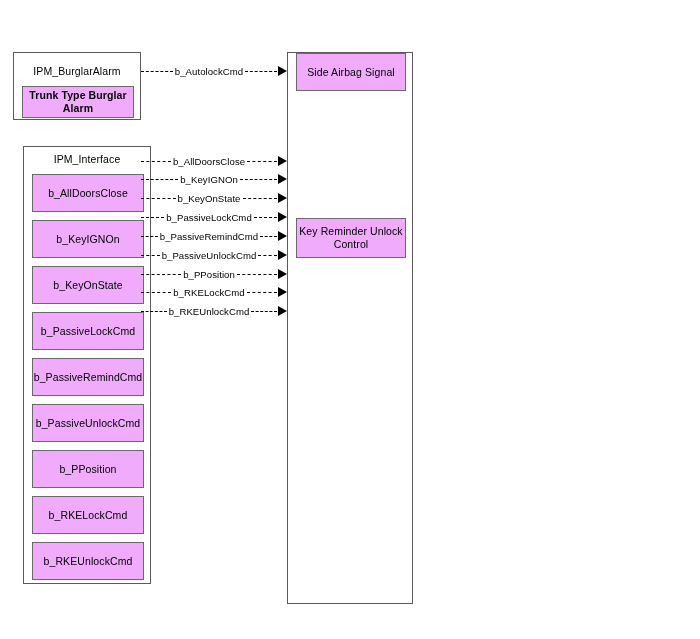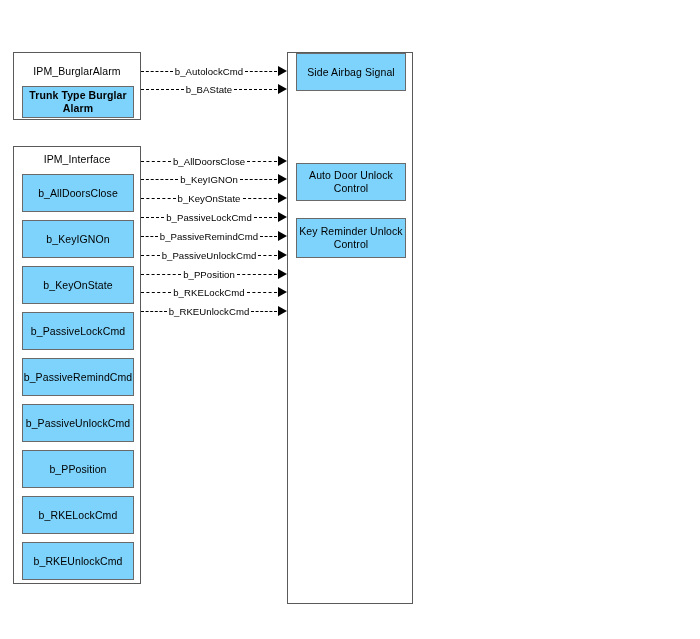--- a/index.html
+++ b/index.html
@@ -41,21 +41,21 @@
     font-size: 10.5px;
     line-height: 12px;
     letter-spacing: 0.1px;
     color: #000000;
   }
 
   
   .inner-box {
     position: absolute;
     border: 1px solid #6a6a6a;
-    background: #7dd3fc;
+    background: #f0abfc;
     box-sizing: border-box;
     display: flex;
     align-items: center;
     justify-content: center;
     text-align: center;
     font-size: 10.5px;
     line-height: 13px;
     letter-spacing: 0.1px;
     color: #000000;
     padding: 0 2px;
@@ -97,49 +97,42 @@
 </head>
 <body>
 
 <div class="canvas">
 
   <div class="container-block" style="left:13px; top:52px; width:128px; height:68px;">
     <div class="container-title" style="top:12px;">IPM_BurglarAlarm</div>
     <div class="inner-box" style="left:8px; top:33px; width:112px; height:32px;font-weight:bold;">Trunk Type Burglar Alarm</div>
   </div>
 
-  <div class="container-block" style="left:13px; top:146px; width:128px; height:438px;">
+  <div class="container-block" style="left:23px; top:146px; width:128px; height:438px;">
     <div class="container-title" style="top:6px;">IPM_Interface</div>
 
     <div class="inner-box" style="left:8px; top:27px; width:112px; height:38px;">b_AllDoorsClose</div>
     <div class="inner-box" style="left:8px; top:73px; width:112px; height:38px;">b_KeyIGNOn</div>
     <div class="inner-box" style="left:8px; top:119px; width:112px; height:38px;">b_KeyOnState</div>
     <div class="inner-box" style="left:8px; top:165px; width:112px; height:38px;">b_PassiveLockCmd</div>
     <div class="inner-box" style="left:8px; top:211px; width:112px; height:38px;">b_PassiveRemindCmd</div>
     <div class="inner-box" style="left:8px; top:257px; width:112px; height:38px;">b_PassiveUnlockCmd</div>
     <div class="inner-box" style="left:8px; top:303px; width:112px; height:38px;">b_PPosition</div>
     <div class="inner-box" style="left:8px; top:349px; width:112px; height:38px;">b_RKELockCmd</div>
     <div class="inner-box" style="left:8px; top:395px; width:112px; height:38px;">b_RKEUnlockCmd</div>
   </div>
 
   <div class="container-block" style="left:287px; top:52px; width:126px; height:552px;">
     <div class="inner-box" style="left:8px; top:0px; width:110px; height:38px;">Side Airbag Signal</div>
-    <div class="inner-box" style="left:8px; top:110px; width:110px; height:38px;">Auto Door Unlock Control</div>
     <div class="inner-box" style="left:8px; top:165px; width:110px; height:40px;text-align:center;">Key Reminder Unlock Control</div>
   </div>
 
   <div class="signal-row" style="left:141px; top:63px; width:146px;">
     <span class="dash-seg"></span>
     <span class="signal-label">b_AutolockCmd</span>
-    <span class="dash-seg"></span>
-    <span class="arrow-head"></span>
-  </div>
-  <div class="signal-row" style="left:141px; top:81px; width:146px;">
-    <span class="dash-seg"></span>
-    <span class="signal-label">b_BAState</span>
     <span class="dash-seg"></span>
     <span class="arrow-head"></span>
   </div>
 
   <div class="signal-row" style="left:141px; top:153px; width:146px;">
     <span class="dash-seg"></span>
     <span class="signal-label">b_AllDoorsClose</span>
     <span class="dash-seg"></span>
     <span class="arrow-head"></span>
   </div>

